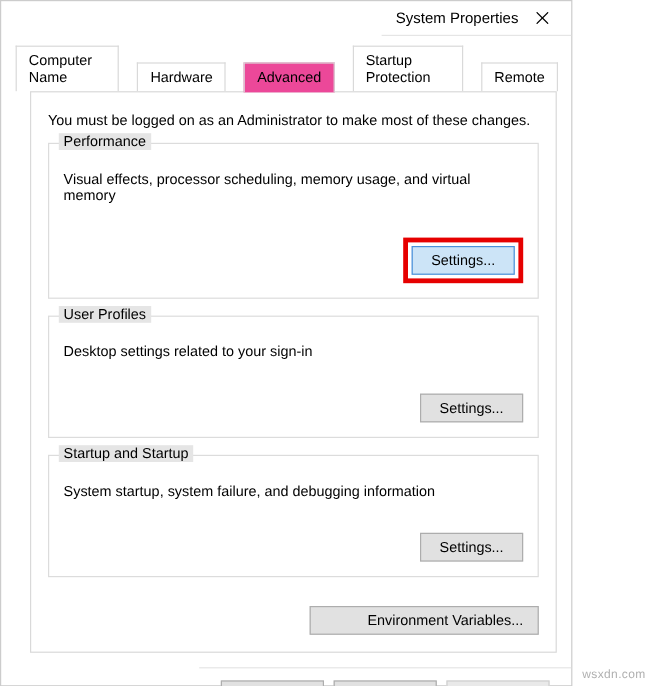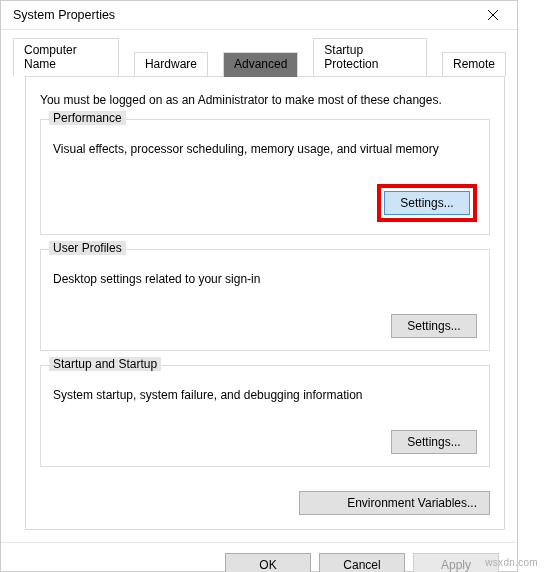--- a/index.html
+++ b/index.html
@@ -8,26 +8,27 @@
     padding: 0;
     background: #fff;
     font-family: "Segoe UI", Tahoma, sans-serif;
     font-size: 12px;
     color: #000;
     width: 546px;
     height: 572px;
     position: relative;
   }
   .window {
-    width: 518px;
+    width: 477px;
     height: 572px;
     border: 1px solid #ccc;
     background: #fff;
     display: flex;
     flex-direction: column;
+    align-items: flex-end;
   }
   .titlebar {
     height: 34px;
     display: flex;
     align-items: center;
     padding: 0 4px 0 12px;
     border-bottom: 1px solid #e5e5e5;
   }
   .titlebar .title {
     flex: 1;
@@ -53,21 +54,21 @@
     border-bottom: none;
     background: #fff;
     font-size: 12px;
     position: relative;
     margin-right: -1px;
   }
   .tab.active {
     border-top: 1px solid #d9d9d9;
     border-left: 1px solid #d9d9d9;
     border-right: 1px solid #d9d9d9;
-    background: #737373;
+    background: #ec4899;
     z-index: 2;
     padding-bottom: 6px;
     margin-bottom: -1px;
   }
   .tab.inactive {
     background: #fff;
   }
   .tabpanel {
     margin: 0 12px 12px 24px;
     border: 1px solid #d9d9d9;

